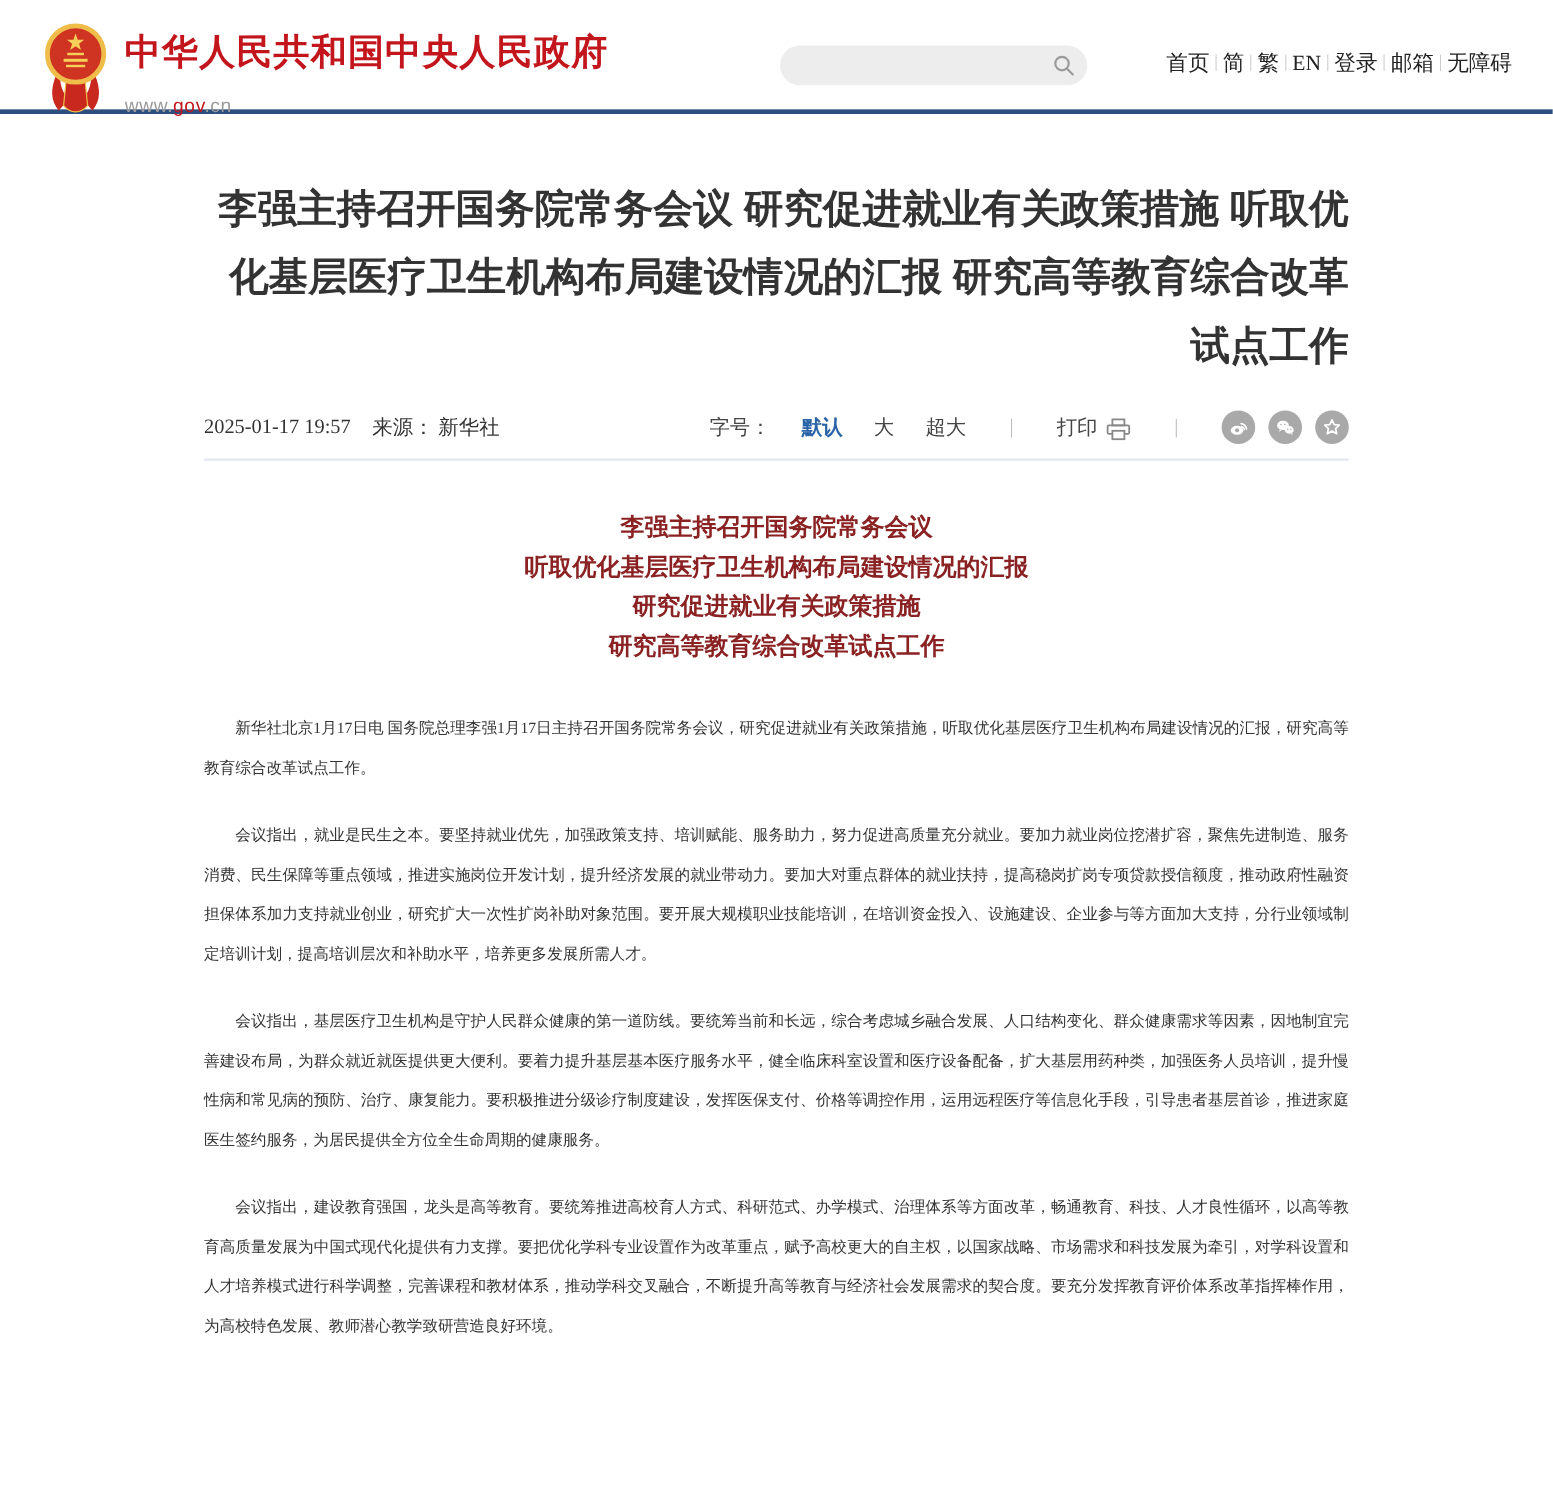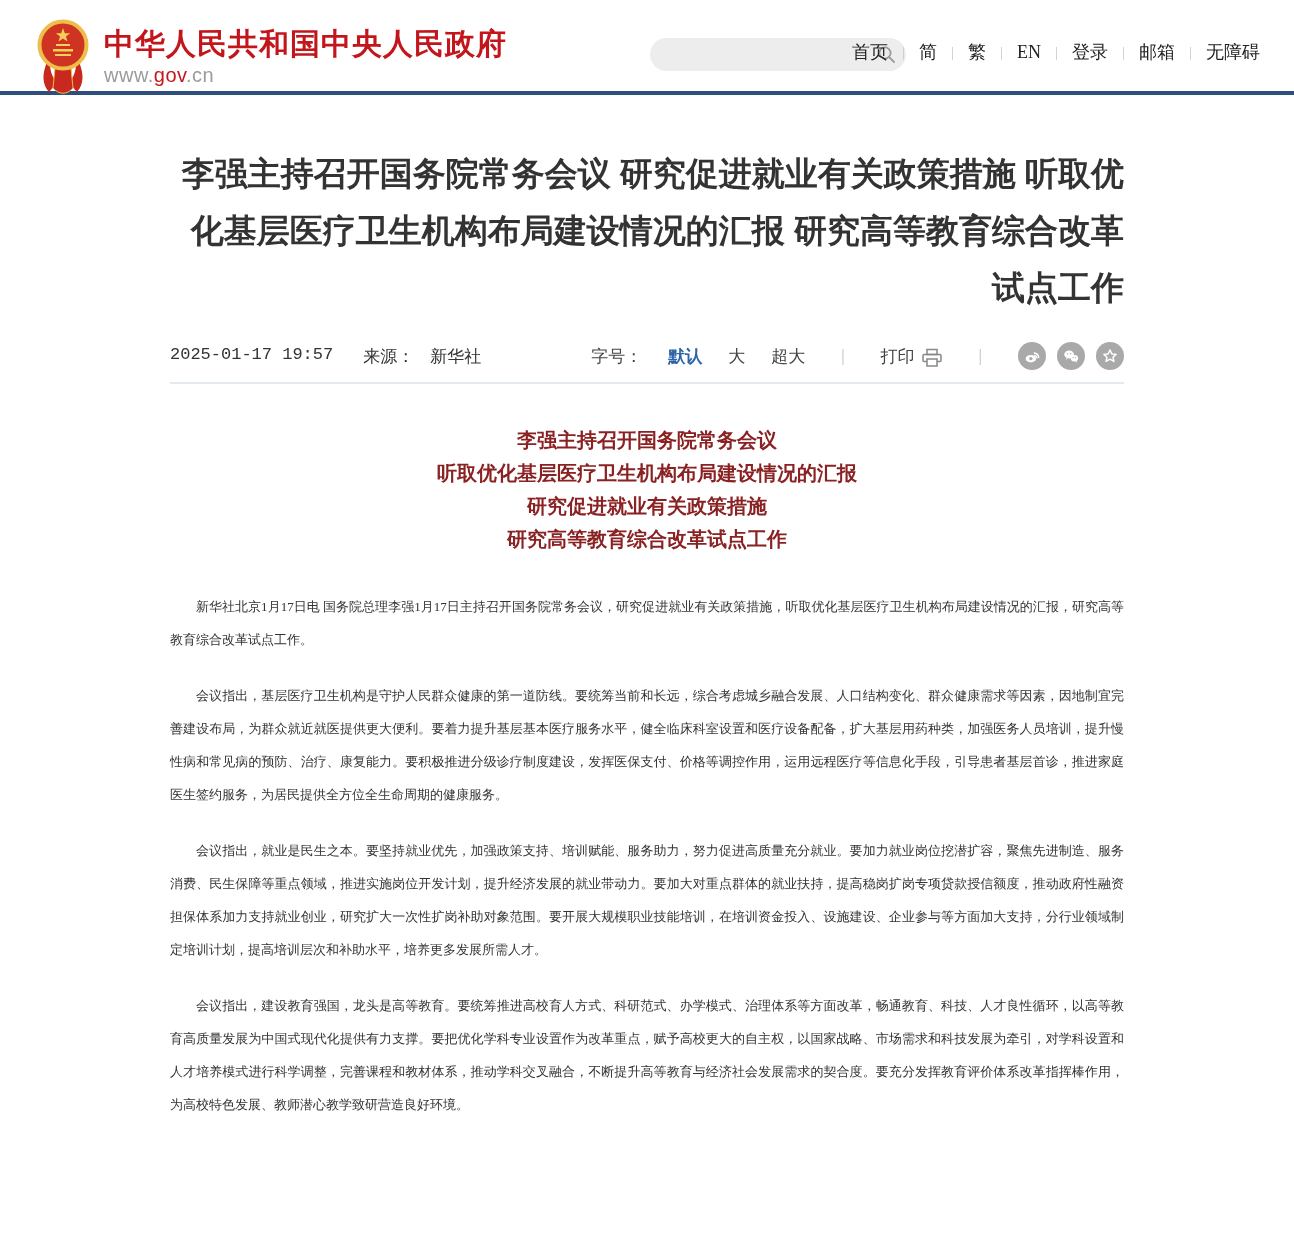--- a/index.html
+++ b/index.html
@@ -11,50 +11,50 @@
   }
   
   .site-header { position:relative; height:91px; background:#fff; }
   .logo-group { position:absolute; left:36px; top:18px; display:flex; align-items:flex-start; cursor:pointer; }
   .emblem { width:54px; height:82px; }
   .site-text { margin-left:14px; padding-top:10px; }
   .site-title {
     font-family:"Liberation Sans", sans-serif;
     font-size:30px; font-weight:bold; color:#c3161c; letter-spacing:1px; line-height:32px;
   }
-  .site-url { margin-top:4px; font-family:"Liberation Sans", sans-serif; font-size:20px; color:#9b9b9b; letter-spacing:.5px; }
+  .site-url { margin-top:20px; font-family:"Liberation Sans", sans-serif; font-size:16px; color:#9b9b9b; letter-spacing:.5px; }
   .site-url .gov { color:#c3161c; }
   .search-pill {
     position:absolute; left:650px; top:38px; width:256px; height:33px;
     background:#ededed; border:none; border-radius:17px; outline:none;
     padding:0 34px 0 16px; font-size:15px; color:#555;
     font-family:"Liberation Sans", sans-serif;
   }
   .search-icon { position:absolute; left:876px; top:44px; width:21px; height:21px; cursor:pointer; }
   .top-nav {
     position:absolute; right:34px; top:40px;
-    display:flex; align-items:center; gap:14px;
+    display:flex; align-items:center; gap:4px;
     font-size:18px; color:#222; white-space:nowrap;
   }
   .top-nav a { color:#222; text-decoration:none; cursor:pointer; }
   .top-nav .sep { color:#c7c7c7; font-size:15px; }
   .navy-bar { height:4px; background:#2e4e7e; width:100%; }
 
   
   .article { width:954px; margin:0 auto; }
   .article-title {
     margin-top:50px; text-align:right;
     font-family:"Liberation Sans", sans-serif;
     font-size:33px; line-height:57px; font-weight:bold; color:#333;
   }
   .meta-row {
     margin-top:26px; display:flex; align-items:center;
     font-size:17px; color:#333;
   }
-  .meta-left { display:flex; align-items:flex-start; gap:16px;font-family:Liberation Mono, monospace; }
+  .meta-left { display:flex; align-items:center; gap:4px; }
   .meta-left .src-label { margin-left:14px; }
   .meta-right { margin-left:auto; display:flex; align-items:center; gap:26px; color:#444; }
   .meta-right .fs-default { color:#2a64a7; font-weight:bold; cursor:pointer; }
   .meta-right .fs-opt { cursor:pointer; }
   .meta-right .sep { color:#bbb; margin:0 10px; }
   .print-group { display:flex; align-items:flex-end; gap:6px; cursor:pointer; }
   .share-icons { display:flex; align-items:center; gap:11px; }
   .share-circle {
     width:28px; height:28px; border-radius:50%; background:#a9a9a9;
     display:flex; align-items:center; justify-content:center; cursor:pointer;
@@ -176,17 +176,17 @@
   <hr class="meta-divider">
 
   <div class="subtitles">
     <div>李强主持召开国务院常务会议</div>
     <div>听取优化基层医疗卫生机构布局建设情况的汇报</div>
     <div>研究促进就业有关政策措施</div>
     <div>研究高等教育综合改革试点工作</div>
   </div>
 
   <p class="first">新华社北京1月17日电 国务院总理李强1月17日主持召开国务院常务会议，研究促进就业有关政策措施，听取优化基层医疗卫生机构布局建设情况的汇报，研究高等教育综合改革试点工作。</p>
+  <p>会议指出，就业是民生之本。要坚持就业优先，加强政策支持、培训赋能、服务助力，努力促进高质量充分就业。要加力就业岗位挖潜扩容，聚焦先进制造、服务消费、民生保障等重点领域，推进实施岗位开发计划，提升经济发展的就业带动力。要加大对重点群体的就业扶持，提高稳岗扩岗专项贷款授信额度，推动政府性融资担保体系加力支持就业创业，研究扩大一次性扩岗补助对象范围。要开展大规模职业技能培训，在培训资金投入、设施建设、企业参与等方面加大支持，分行业领域制定培训计划，提高培训层次和补助水平，培养更多发展所需人才。</p>
   <p>会议指出，基层医疗卫生机构是守护人民群众健康的第一道防线。要统筹当前和长远，综合考虑城乡融合发展、人口结构变化、群众健康需求等因素，因地制宜完善建设布局，为群众就近就医提供更大便利。要着力提升基层基本医疗服务水平，健全临床科室设置和医疗设备配备，扩大基层用药种类，加强医务人员培训，提升慢性病和常见病的预防、治疗、康复能力。要积极推进分级诊疗制度建设，发挥医保支付、价格等调控作用，运用远程医疗等信息化手段，引导患者基层首诊，推进家庭医生签约服务，为居民提供全方位全生命周期的健康服务。</p>
-  <p>会议指出，就业是民生之本。要坚持就业优先，加强政策支持、培训赋能、服务助力，努力促进高质量充分就业。要加力就业岗位挖潜扩容，聚焦先进制造、服务消费、民生保障等重点领域，推进实施岗位开发计划，提升经济发展的就业带动力。要加大对重点群体的就业扶持，提高稳岗扩岗专项贷款授信额度，推动政府性融资担保体系加力支持就业创业，研究扩大一次性扩岗补助对象范围。要开展大规模职业技能培训，在培训资金投入、设施建设、企业参与等方面加大支持，分行业领域制定培训计划，提高培训层次和补助水平，培养更多发展所需人才。</p>
   <p>会议指出，建设教育强国，龙头是高等教育。要统筹推进高校育人方式、科研范式、办学模式、治理体系等方面改革，畅通教育、科技、人才良性循环，以高等教育高质量发展为中国式现代化提供有力支撑。要把优化学科专业设置作为改革重点，赋予高校更大的自主权，以国家战略、市场需求和科技发展为牵引，对学科设置和人才培养模式进行科学调整，完善课程和教材体系，推动学科交叉融合，不断提升高等教育与经济社会发展需求的契合度。要充分发挥教育评价体系改革指挥棒作用，为高校特色发展、教师潜心教学致研营造良好环境。</p>
 
 </main>
 
 </body></html>

